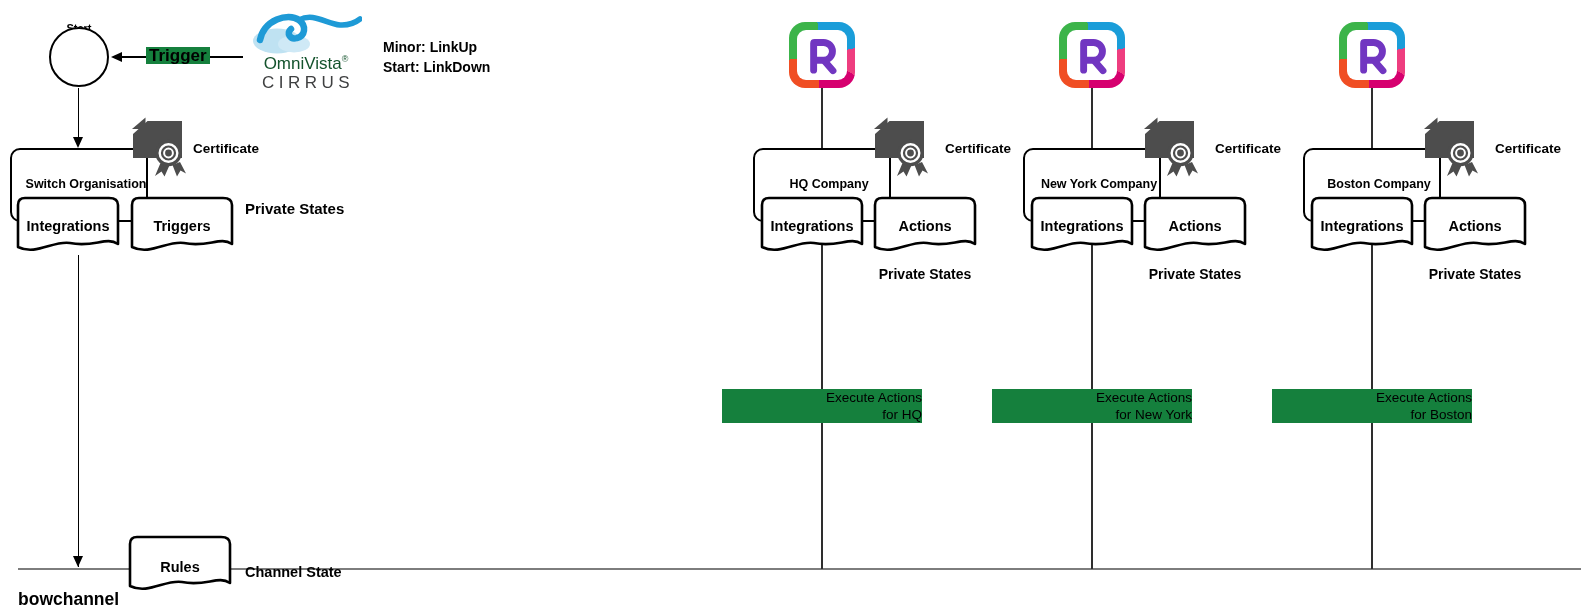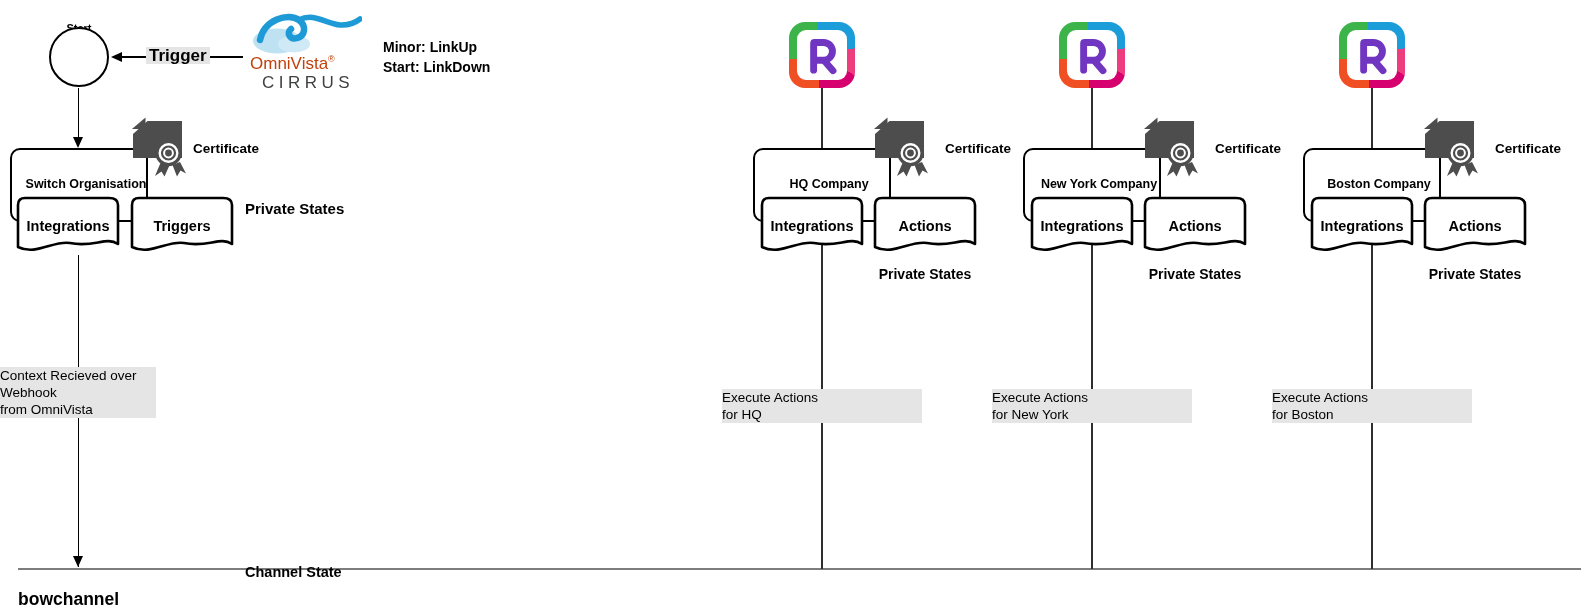--- a/index.html
+++ b/index.html
@@ -52,28 +52,28 @@
       #ee3d7f 78deg 122deg,
       #d6006f 122deg 186deg,
       #f04e23 186deg 262deg,
       #3cb44a 262deg 352deg,
       #1a9dd9 352deg 360deg);}
   .rlogo-in{position:absolute;left:8px;top:8px;right:8px;bottom:8px;background:#fff;
     border-radius:9px;}
   .rlogo-in svg{position:absolute;left:2px;top:2px;width:46px;height:46px;}
 
   
-  .note{position:absolute;background:#e5e5e5;z-index:2;font-size:13.5px;line-height:17px;
-    text-align:left;}
+  .note{position:absolute;background:#15803d;z-index:2;font-size:13.5px;line-height:17px;
+    text-align:right;}
 
   .company{position:absolute;top:0;width:280px;height:611px;}
 
   
-  .ov-name{position:absolute;left:250px;top:54px;width:112px;text-align:left;
-    font-size:17px;color:#c2410c;z-index:3;}
+  .ov-name{position:absolute;left:250px;top:54px;width:112px;text-align:center;
+    font-size:17px;color:#14532d;z-index:3;}
   .ov-name sup{font-size:9px;}
   .ov-prod{position:absolute;left:252px;top:73px;width:112px;text-align:center;
     font-size:17px;letter-spacing:4.5px;color:#3f4041;z-index:3;}
 </style>
 </head>
 <body>
 
 <div id="stage">
 
   <div class="hline" style="left:18px;top:568px;width:1563px;"></div>
@@ -124,26 +124,27 @@
     <div class="doc-label">Integrations</div>
   </div>
   <div class="doc" style="left:130px;top:196px;">
     <svg viewBox="0 0 104 62">
         <path class="doc-shape" d="M9 2 H93 Q102 2 102 9 V48 C 90 40 78 52 54 47 C 38 44 20 60 2 51 V9 Q2 2 9 2 Z"></path>
       </svg>
     <div class="doc-label">Triggers</div>
   </div>
   <div class="abs b nowrap" style="left:245px;top:200px;font-size:15px;z-index:5;">Private States</div>
 
-  <div class="note" style="left:0px;top:367px;width:156px;">
-    <div>Context Recieved over</div>
-    <div>Webhook</div>
-    <div>from OmniVista</div>
-  </div>
-
+
+  <div class="doc" style="left:128px;top:535px;z-index:4;">
+    <svg viewBox="0 0 104 62">
+        <path class="doc-shape" d="M9 2 H93 Q102 2 102 9 V48 C 90 40 78 52 54 47 C 38 44 20 60 2 51 V9 Q2 2 9 2 Z"></path>
+      </svg>
+    <div class="doc-label" style="top:24px;">Rules</div>
+  </div>
   <div class="abs b nowrap" style="left:245px;top:528px;font-size:14.5px;z-index:5;margin-top:36px;">Channel State</div>
   <div class="abs b nowrap" style="left:18px;top:589px;font-size:17.5px;z-index:5;">bowchannel</div>
 
   <div class="company" style="left:752px;">
     <div class="vline" style="left:69.3px;top:88px;height:481px;"></div>
     <div class="rlogo" style="left:37px;top:22px;">
       <div class="rlogo-in">
         <svg viewBox="0 0 44 44">
           <path d="M14 36.5 V11 Q14 10 15 10 H23.5 A8.4 8.4 0 0 1 23.5 27 H15" fill="none" stroke="#7136c1" stroke-width="6.6" stroke-linecap="round" stroke-linejoin="round"></path>
           <path d="M25 28.5 L32.5 37" fill="none" stroke="#7136c1" stroke-width="6.6" stroke-linecap="round"></path>

